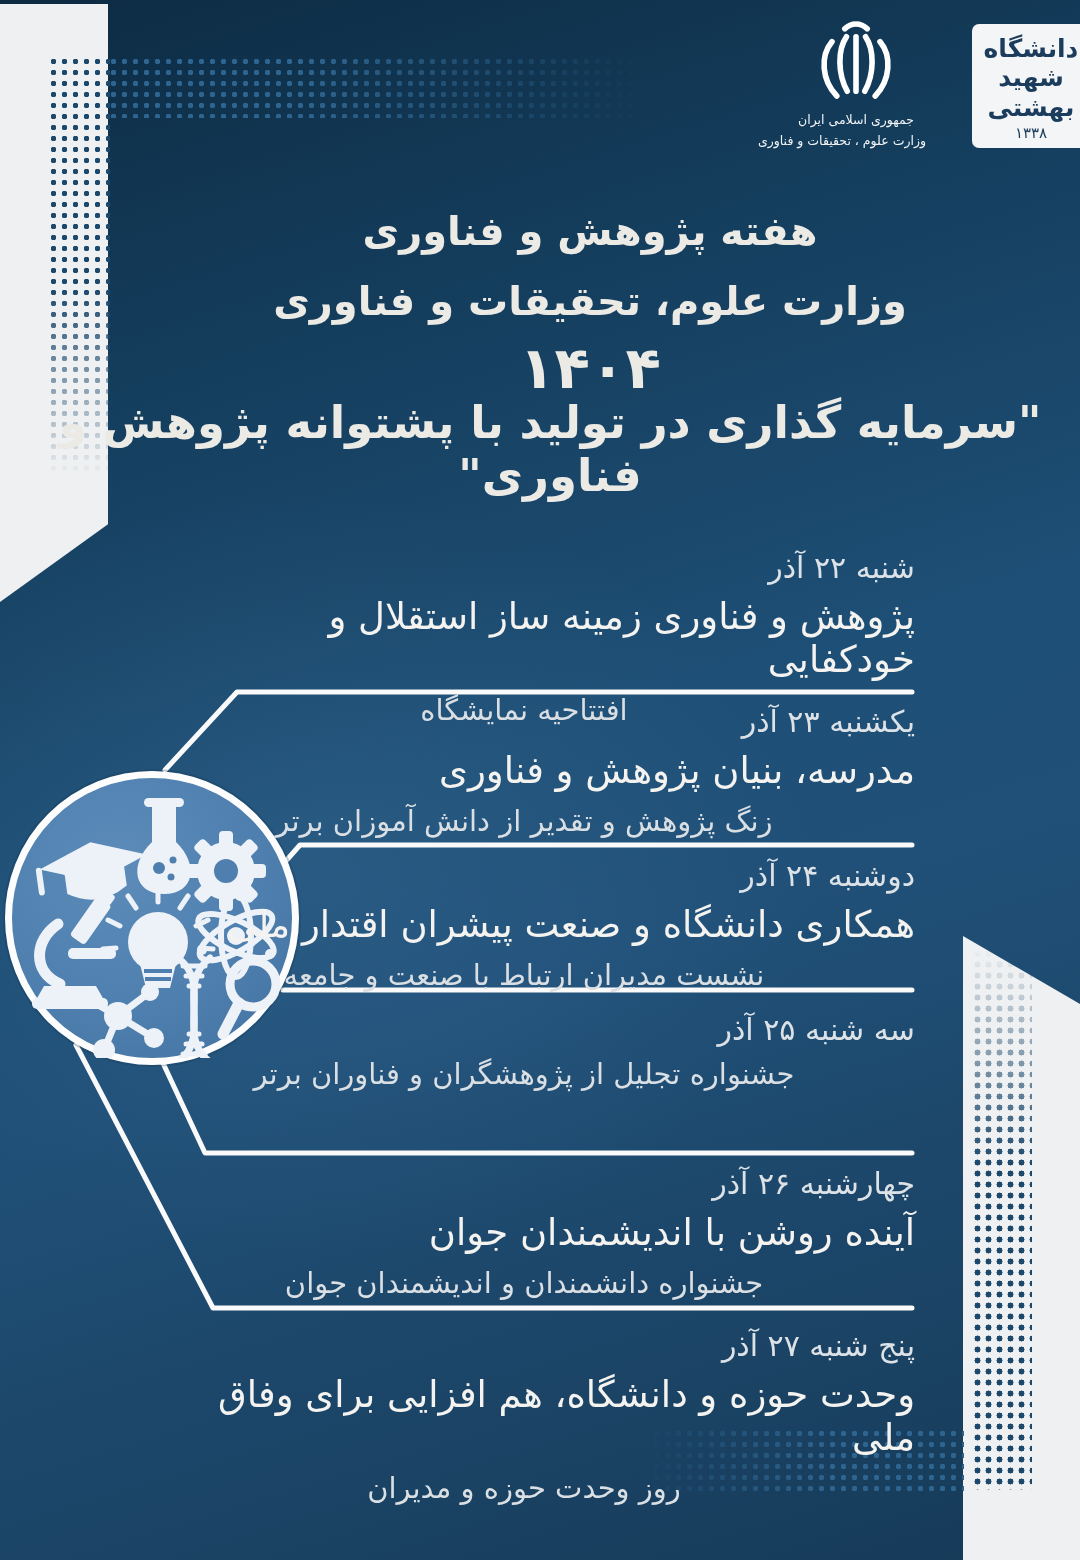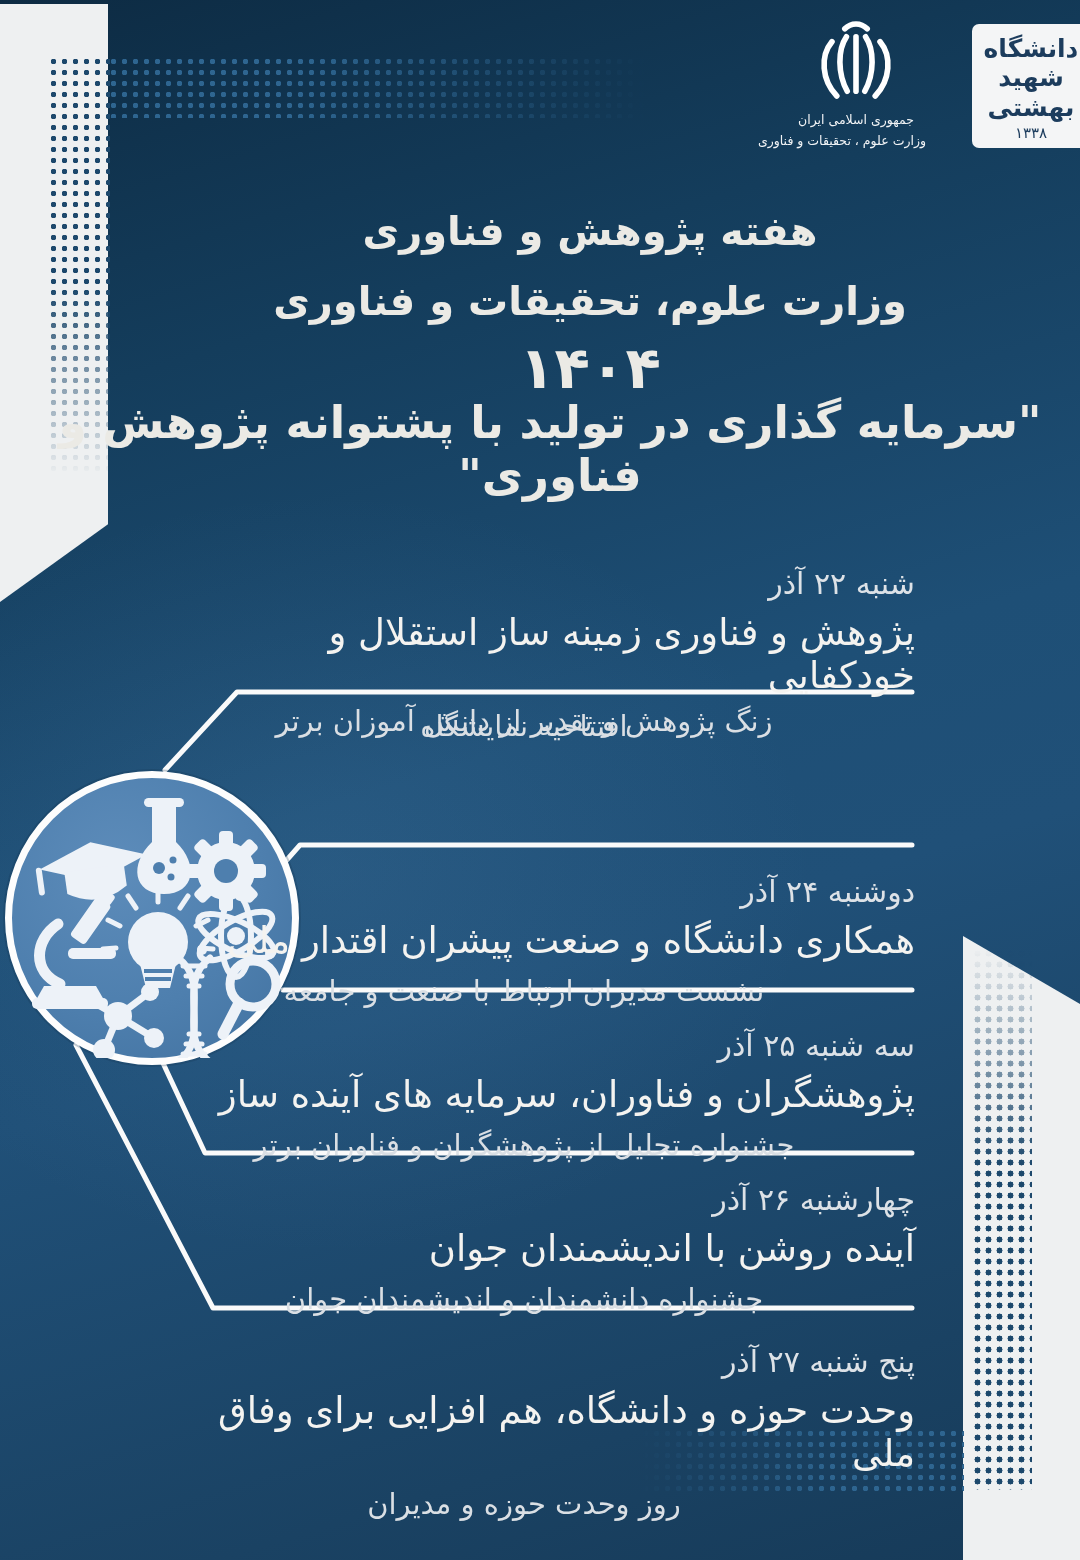--- a/index.html
+++ b/index.html
@@ -74,21 +74,21 @@
   
   .science-circle{
     position:absolute;left:5px;top:771px;width:280px;height:280px;border-radius:50%;
     background:radial-gradient(circle at 38% 32%, #5d8cba 0%, #4e7fae 55%, #41719f 100%);
     border:7px solid #fdfdfd;
     box-shadow:0 0 0 2px rgba(20,50,80,.25);
   }
   .science-circle svg{position:absolute;left:0;top:0;}
   
   .event{position:absolute;right:165px;width:720px;direction:rtl;text-align:right;}
-  .event .date{font-size:30px;color:#dde2e7;margin:16px 0 10px 0;}
+  .event .date{font-size:30px;color:#dde2e7;margin:0 0 10px 0;}
   .event .title{font-size:37px;font-weight:normal;color:#f4f3f0;margin:0 0 12px 0;}
   .event .subtitle{font-size:29px;color:#dadfe4;margin:0;padding-right:62px;text-align:center;}
   .ev1{top:550px;} .ev2{top:704px;} .ev3{top:858px;}
   .ev4{top:1012px;} .ev5{top:1166px;} .ev6{top:1328px;}
 </style>
 </head>
 <body>
 
 <div class="poster">
 
@@ -239,30 +239,31 @@
       </g>
     </svg>
   </div>
 
   <div class="event ev1">
     <p class="date">شنبه ۲۲ آذر</p>
     <p class="title">پژوهش و فناوری زمینه ساز استقلال و خودکفایی</p>
     <p class="subtitle">افتتاحیه نمایشگاه</p>
   </div>
   <div class="event ev2">
+    <p class="date">یکشنبه ۲۳ آذر</p>
+    <p class="title">مدرسه، بنیان پژوهش و فناوری</p>
     <p class="subtitle">زنگ پژوهش و تقدیر از دانش آموزان برتر</p>
   </div>
   <div class="event ev3">
     <p class="date">دوشنبه ۲۴ آذر</p>
     <p class="title">همکاری دانشگاه و صنعت پیشران اقتدار ملی</p>
     <p class="subtitle">نشست مدیران ارتباط با صنعت و جامعه</p>
   </div>
   <div class="event ev4">
     <p class="date">سه شنبه ۲۵ آذر</p>
-    <p class="title">پژوهشگران و فناوران، سرمایه های آینده ساز</p>
     <p class="subtitle">جشنواره تجلیل از پژوهشگران و فناوران برتر</p>
   </div>
   <div class="event ev5">
     <p class="date">چهارشنبه ۲۶ آذر</p>
     <p class="title">آینده روشن با اندیشمندان جوان</p>
     <p class="subtitle">جشنواره دانشمندان و اندیشمندان جوان</p>
   </div>
   <div class="event ev6">
     <p class="date">پنج شنبه ۲۷ آذر</p>
     <p class="title">وحدت حوزه و دانشگاه، هم افزایی برای وفاق ملی</p>

